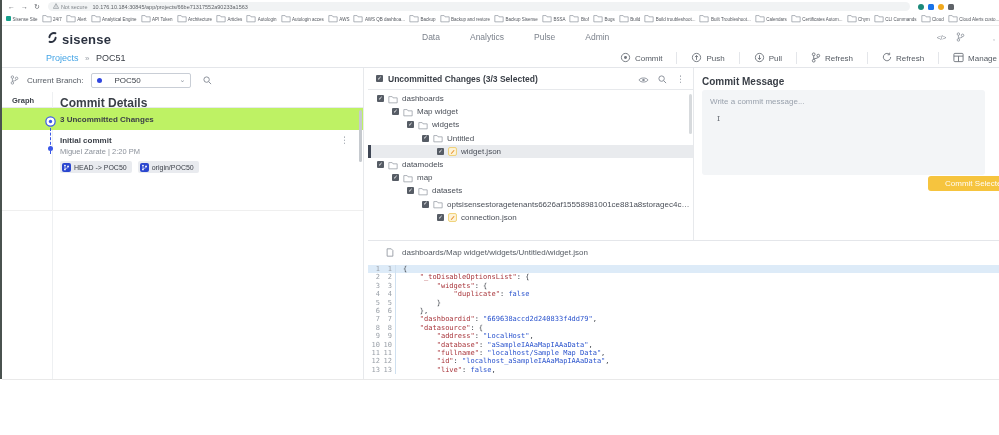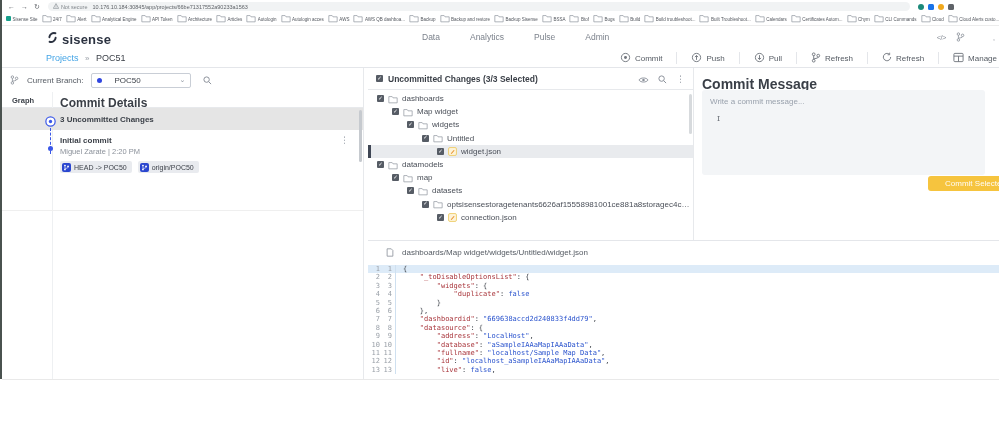--- a/index.html
+++ b/index.html
@@ -55,21 +55,21 @@
   .b-dot { width:5px; height:5px; border-radius:50%; background:#3046e0; }
   .branch-select .val { font-size:8px; color:#3a3f47; flex:1; }
   .branch-select .chev { font-size:7px; color:#9097a1; }
   .branch-search { margin-left:12px; }
   .col-head { position:absolute; left:0; top:24px; width:100%; height:16px; border-bottom:1px solid #e7e9ec; }
   .col-head .g { position:absolute; left:10px; top:4px; font-size:7.5px; font-weight:bold; color:#3a3f47; }
   .col-head .d { position:absolute; left:58px; top:4px; font-size:12px; font-weight:bold; color:#3a3f47; }
   .col-div { position:absolute; left:50px; top:24px; bottom:0; width:1px; background:#eef0f2; }
   .commit-rows { position:absolute; left:0; top:40px; width:100%; }
   .commit-row { position:relative; width:100%; }
-  .commit-row.sel { background:#e5e5e5; }
+  .commit-row.sel { background:#bef264; }
   .c-title { font-size:8px; font-weight:bold; color:#3a3f47; }
   .c-meta { font-size:7.5px; color:#8b919a; margin-top:2px; }
   .badges { display:flex; gap:6px; margin-top:5px; }
   .badge { display:inline-flex; align-items:center; gap:3px; background:#e9ebef; border-radius:2px; padding:1.5px 5px 1.5px 2px; }
   .badge .bic { width:9px; height:9px; background:#2a46cf; border-radius:2px; display:flex; align-items:center; justify-content:center; }
   .badge .btxt { font-size:7px; color:#3a3f47; }
   .kebab { position:absolute; right:14px; top:5px; color:#9097a1; font-size:9px; }
   .graph-target { position:absolute; left:42px; top:6px; }
   .graph-dot { position:absolute; left:46px; top:16px; width:5px; height:5px; border-radius:50%; background:#3a57e8; }
   .graph-dash { position:absolute; left:48px; width:0; border-left:1px dashed #3a57e8; }
@@ -82,21 +82,21 @@
   .mid-icons { position:absolute; right:8px; top:0; height:22px; display:flex; align-items:center; gap:9px; color:#8b919a; }
   .cb { width:7px; height:7px; background:#565c65; border-radius:1px; display:inline-flex; align-items:center; justify-content:center; color:#fff; font-size:5.5px; line-height:1; flex:0 0 auto; }
   .tree { position:absolute; left:0; top:24px; width:100%; }
   .tree-row { position:relative; height:13.2px; display:flex; align-items:center; gap:4px; }
   .tree-row .lbl { font-size:8px; color:#4a4f58; white-space:nowrap; overflow:hidden; text-overflow:ellipsis; }
   .tree-row.sel { background:#e9ebee; }
   .tree-row.sel::before { content:""; position:absolute; left:0; top:0; bottom:0; width:3px; background:#3f4654; }
   .mid-scroll { position:absolute; right:1px; top:26px; width:3px; height:40px; background:#d7dadd; border-radius:2px; }
 
   .right-panel { position:absolute; left:695px; top:68px; width:304px; height:172px; background:#fff; }
-  .cm-title { position:absolute; left:7px; top:8px; font-size:14px; font-weight:bold; color:#3a3f47; }
+  .cm-title { position:absolute; left:7px; top:8px; font-size:10px; font-weight:bold; color:#3a3f47; }
   .cm-box { position:absolute; left:7px; top:22px; width:283px; height:85px; background:#f3f5f7; border-radius:3px; padding:7px 8px; }
   .cm-ph { font-size:8px; color:#9aa2ad; }
   .ibeam { position:absolute; left:15px; top:24px; font-family:"DejaVu Serif", serif; font-size:8px; color:#6b7077; }
   .commit-sel-btn { position:absolute; left:233px; top:108px; width:95px; height:15px; background:#f6c43e; border-radius:3px; color:rgba(255,255,255,.95); font-size:8px; display:flex; align-items:center; justify-content:center; white-space:nowrap; }
 
   .hdiv-mid { position:absolute; left:368px; top:240px; width:631px; height:1px; background:#e4e6ea; }
 
   .code-panel { position:absolute; left:368px; top:241px; width:631px; height:138px; background:#fff; }
   .code-head { position:absolute; left:12px; top:0; width:100%; height:22px; display:flex; align-items:center; gap:8px; padding-left:6px; }
   .code-path { font-size:8px; color:#555b63; }

